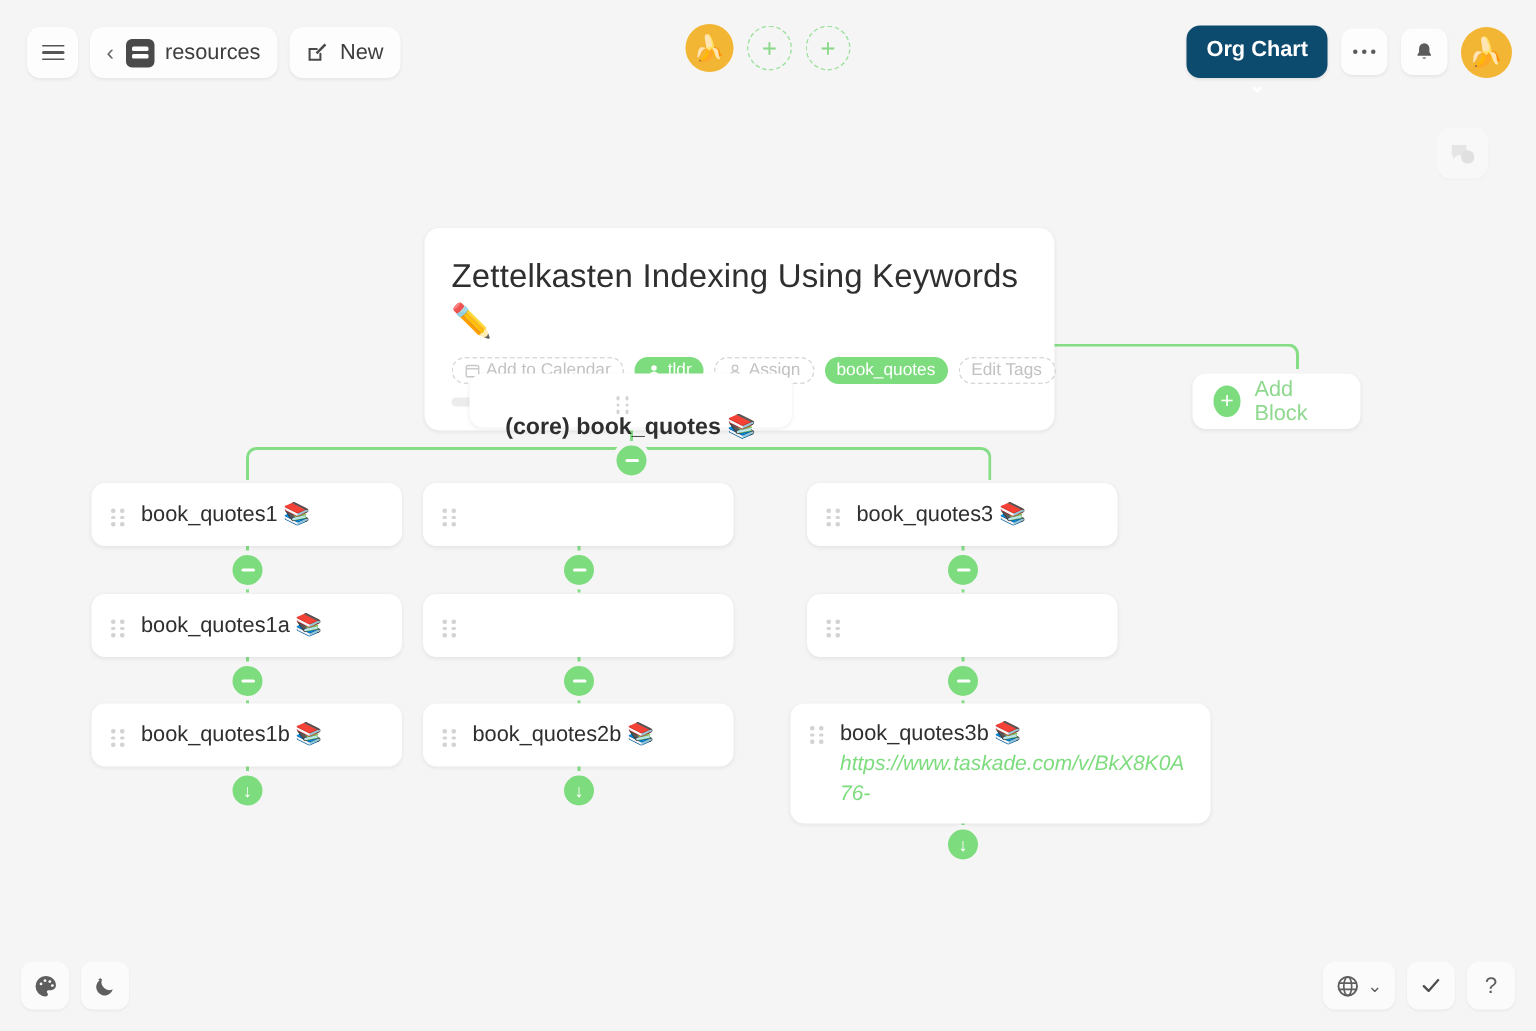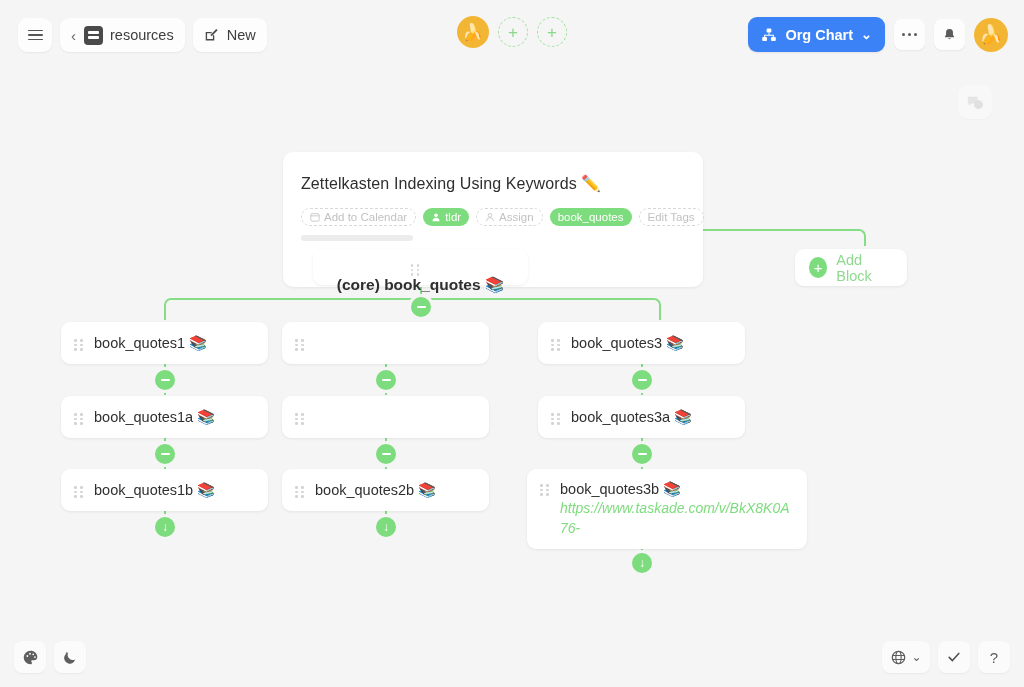--- a/index.html
+++ b/index.html
@@ -39,24 +39,25 @@
   }
   .add-circ {
     width: 30px; height: 30px; border-radius: 50%; margin-top:1px;
     border: 1.6px dashed #9fe29f; color: #8ad98a;
     display: flex; align-items: center; justify-content: center;
     font-size: 17px; line-height: 1; cursor: pointer;
   }
 
   .tb-right { position: absolute; right: 16px; top: 17px; display: flex; align-items: center; gap: 9px; }
   .orgchart-btn {
-    background: #3b82f6; color: #fff; border-radius: 9px; height: 35px;
+    background: #0c4a6e; color: #fff; border-radius: 9px; height: 35px;
     display: flex; align-items: center; gap: 8px; padding: 0 13px;
     font-size: 14.5px; font-weight: bold; cursor: pointer;
     box-shadow: 0 1px 2px rgba(0,0,0,.08);
+    flex-direction: column;
   }
   .icon-sq {
     width: 31px; height: 31px; background: #fdfdfd; border-radius: 8px;
     display: flex; align-items: center; justify-content: center;
     box-shadow: 0 1px 2px rgba(0,0,0,.06); cursor: pointer; color:#5b5b5b;
   }
   .dots { display: flex; gap: 2.6px; }
   .dots i { width: 3.6px; height: 3.6px; border-radius: 50%; background: #5b5b5b; display: block; }
   .avatar-big { width: 34px; height: 34px; border-radius: 50%; background: #f3b634;
     display:flex; align-items:center; justify-content:center; font-size:19px; cursor:pointer; }
@@ -82,21 +83,21 @@
   }
   .btn-circ .minus { width: 9px; height: 2px; background: #fff; border-radius: 2px; display: block; }
   .btn-circ .arr { color: #fff; font-size: 12px; line-height: 1; }
 
   
   .title-card {
     position: absolute; left: 283px; top: 82px; width: 420px; height: 135px;
     background: #fff; border-radius: 10px; box-shadow: 0 1px 3px rgba(0,0,0,.07);
     padding: 17px 18px 0 18px;
   }
-  .title-text { font-size: 16px; color: #2f2f2f; line-height: 30px; letter-spacing: .1px; }
+  .title-text { font-size: 22px; color: #2f2f2f; line-height: 30px; letter-spacing: .1px; }
   .tagrow { display: flex; align-items: center; gap: 7px; margin-top: 9px; }
   .tag {
     height: 18px; border-radius: 9px; display: flex; align-items: center; gap: 4px;
     padding: 0 8px; font-size: 11.5px; white-space: nowrap; cursor: pointer;
   }
   .tag.ghost { border: 1.2px dashed #d8d8d8; color: #c2c2c2; }
   .tag.filled { background: #7ddc7d; color: #fff; }
   .ph-bar { width: 112px; height: 6px; border-radius: 3px; background: #ececec; margin-top: 9px; }
 
   
@@ -363,21 +364,20 @@
     </div>
     <div class="node" style="left:538px; top:326px; width:207px; height:42px; align-items:center;">
       <span class="grip">
           <i></i>
           <i></i>
           <i></i>
           <i></i>
           <i></i>
           <i></i>
         </span>
-      <span class="body lbl">book_quotes3a 📚</span>
     </div>
 
     <div class="node" style="left:61px; top:399px; width:207px; height:42px; align-items:center;">
       <span class="grip">
           <i></i>
           <i></i>
           <i></i>
           <i></i>
           <i></i>
           <i></i>

